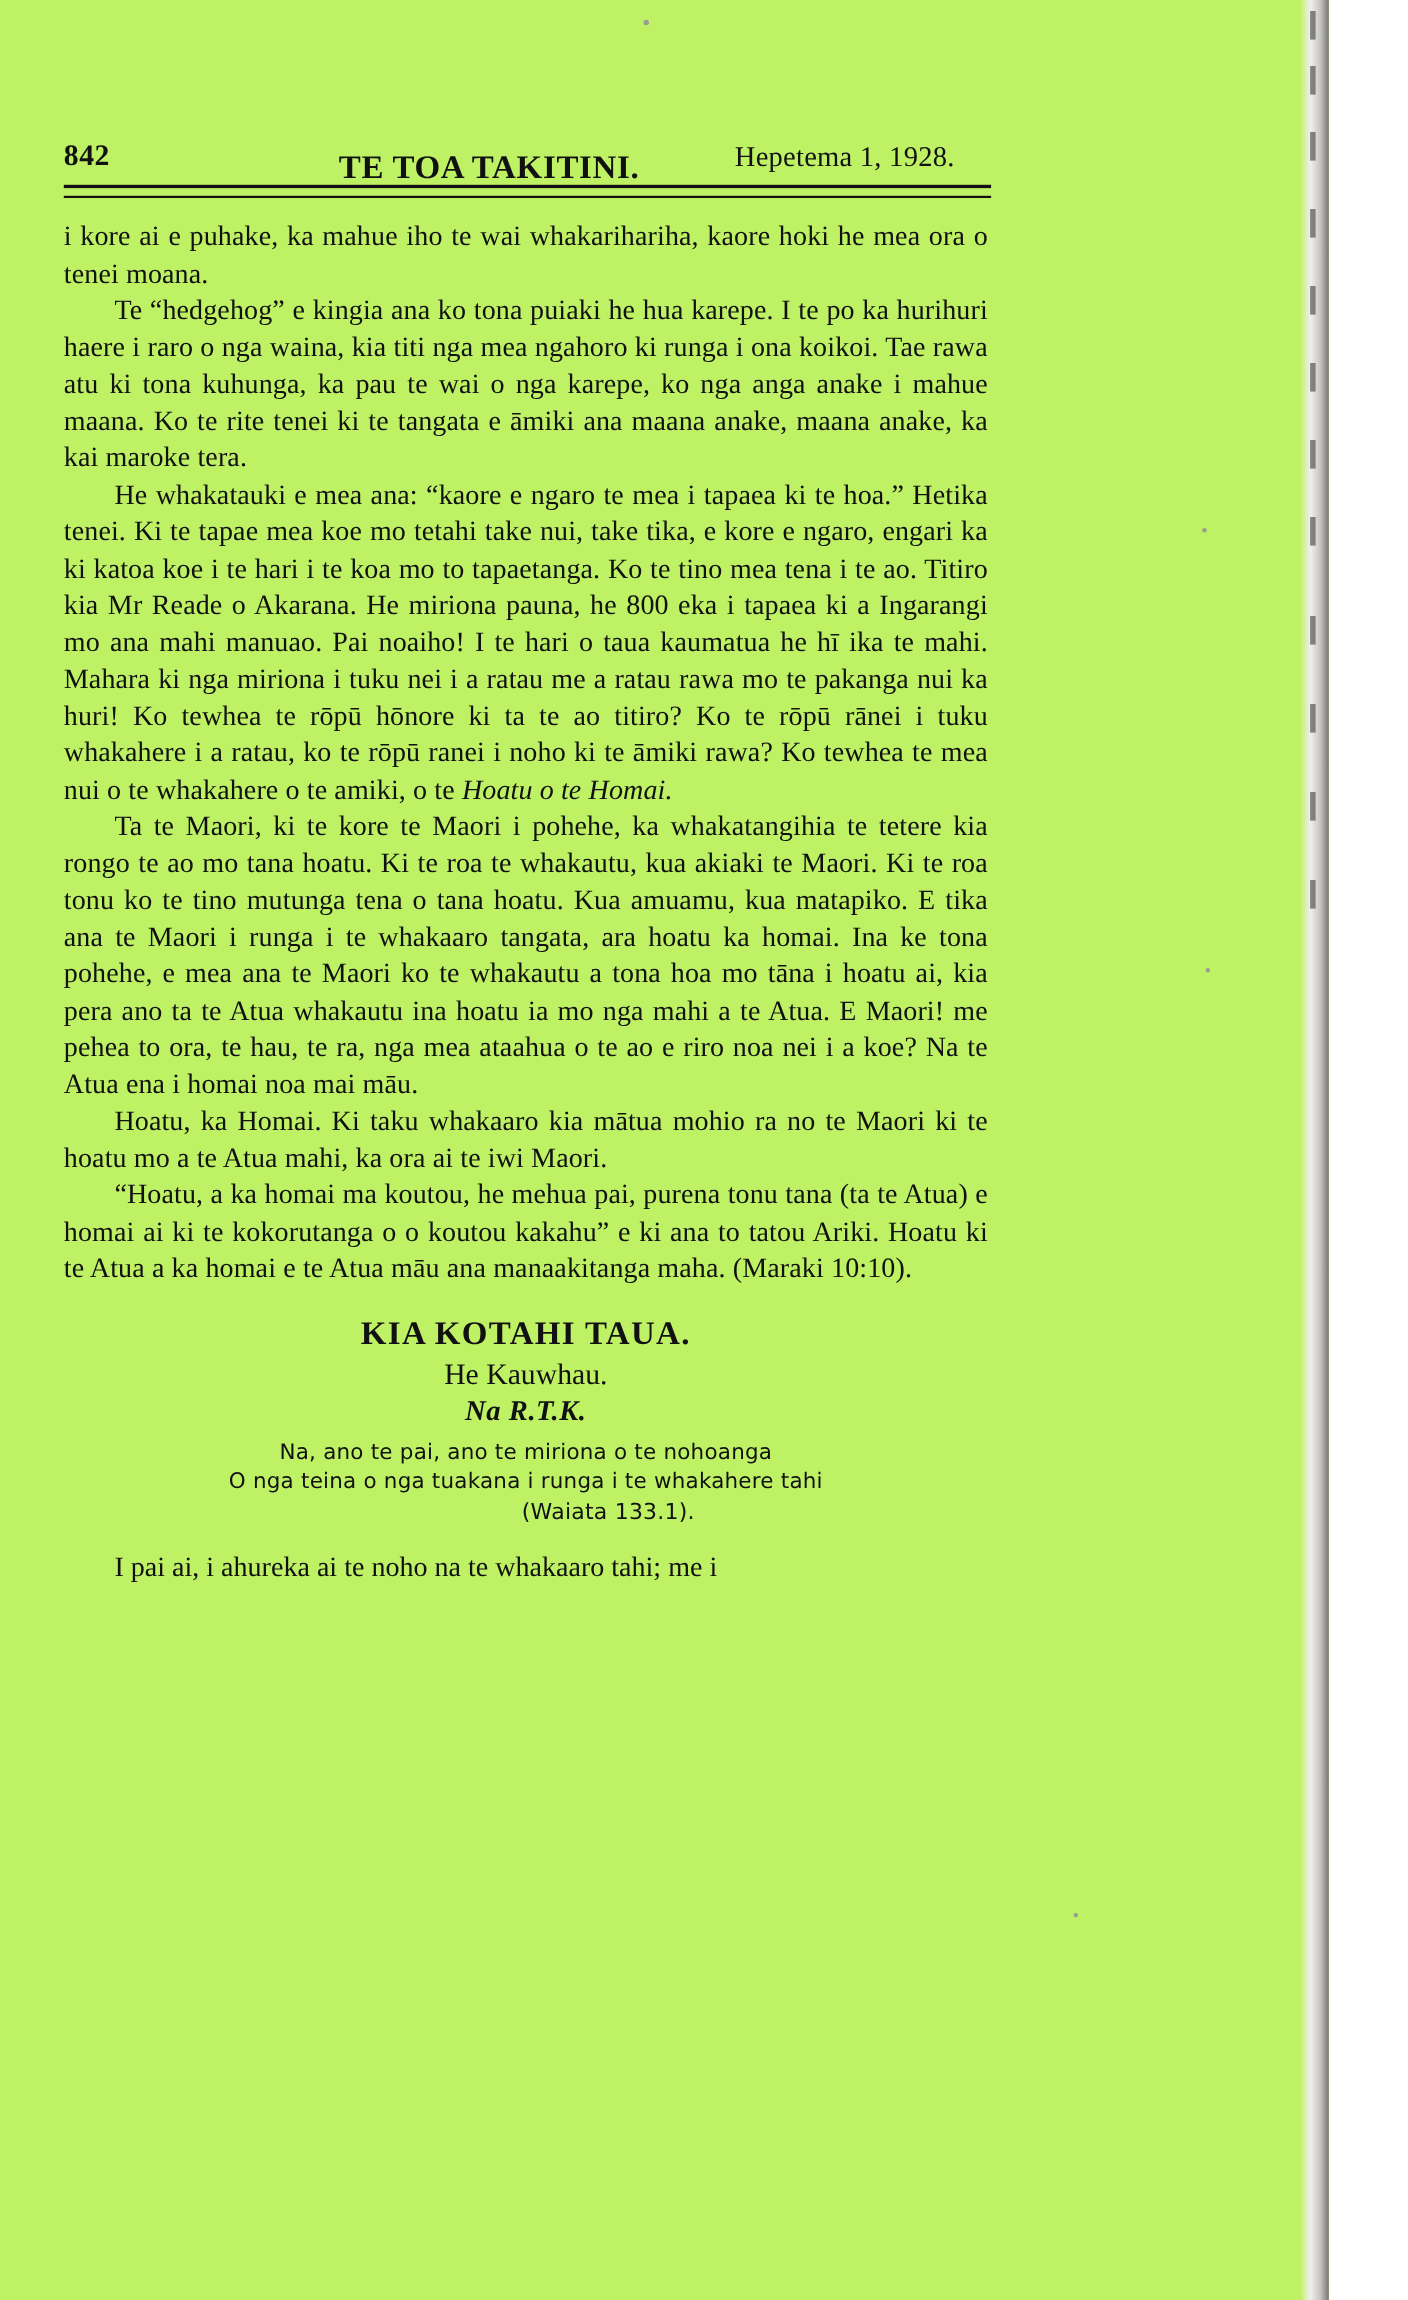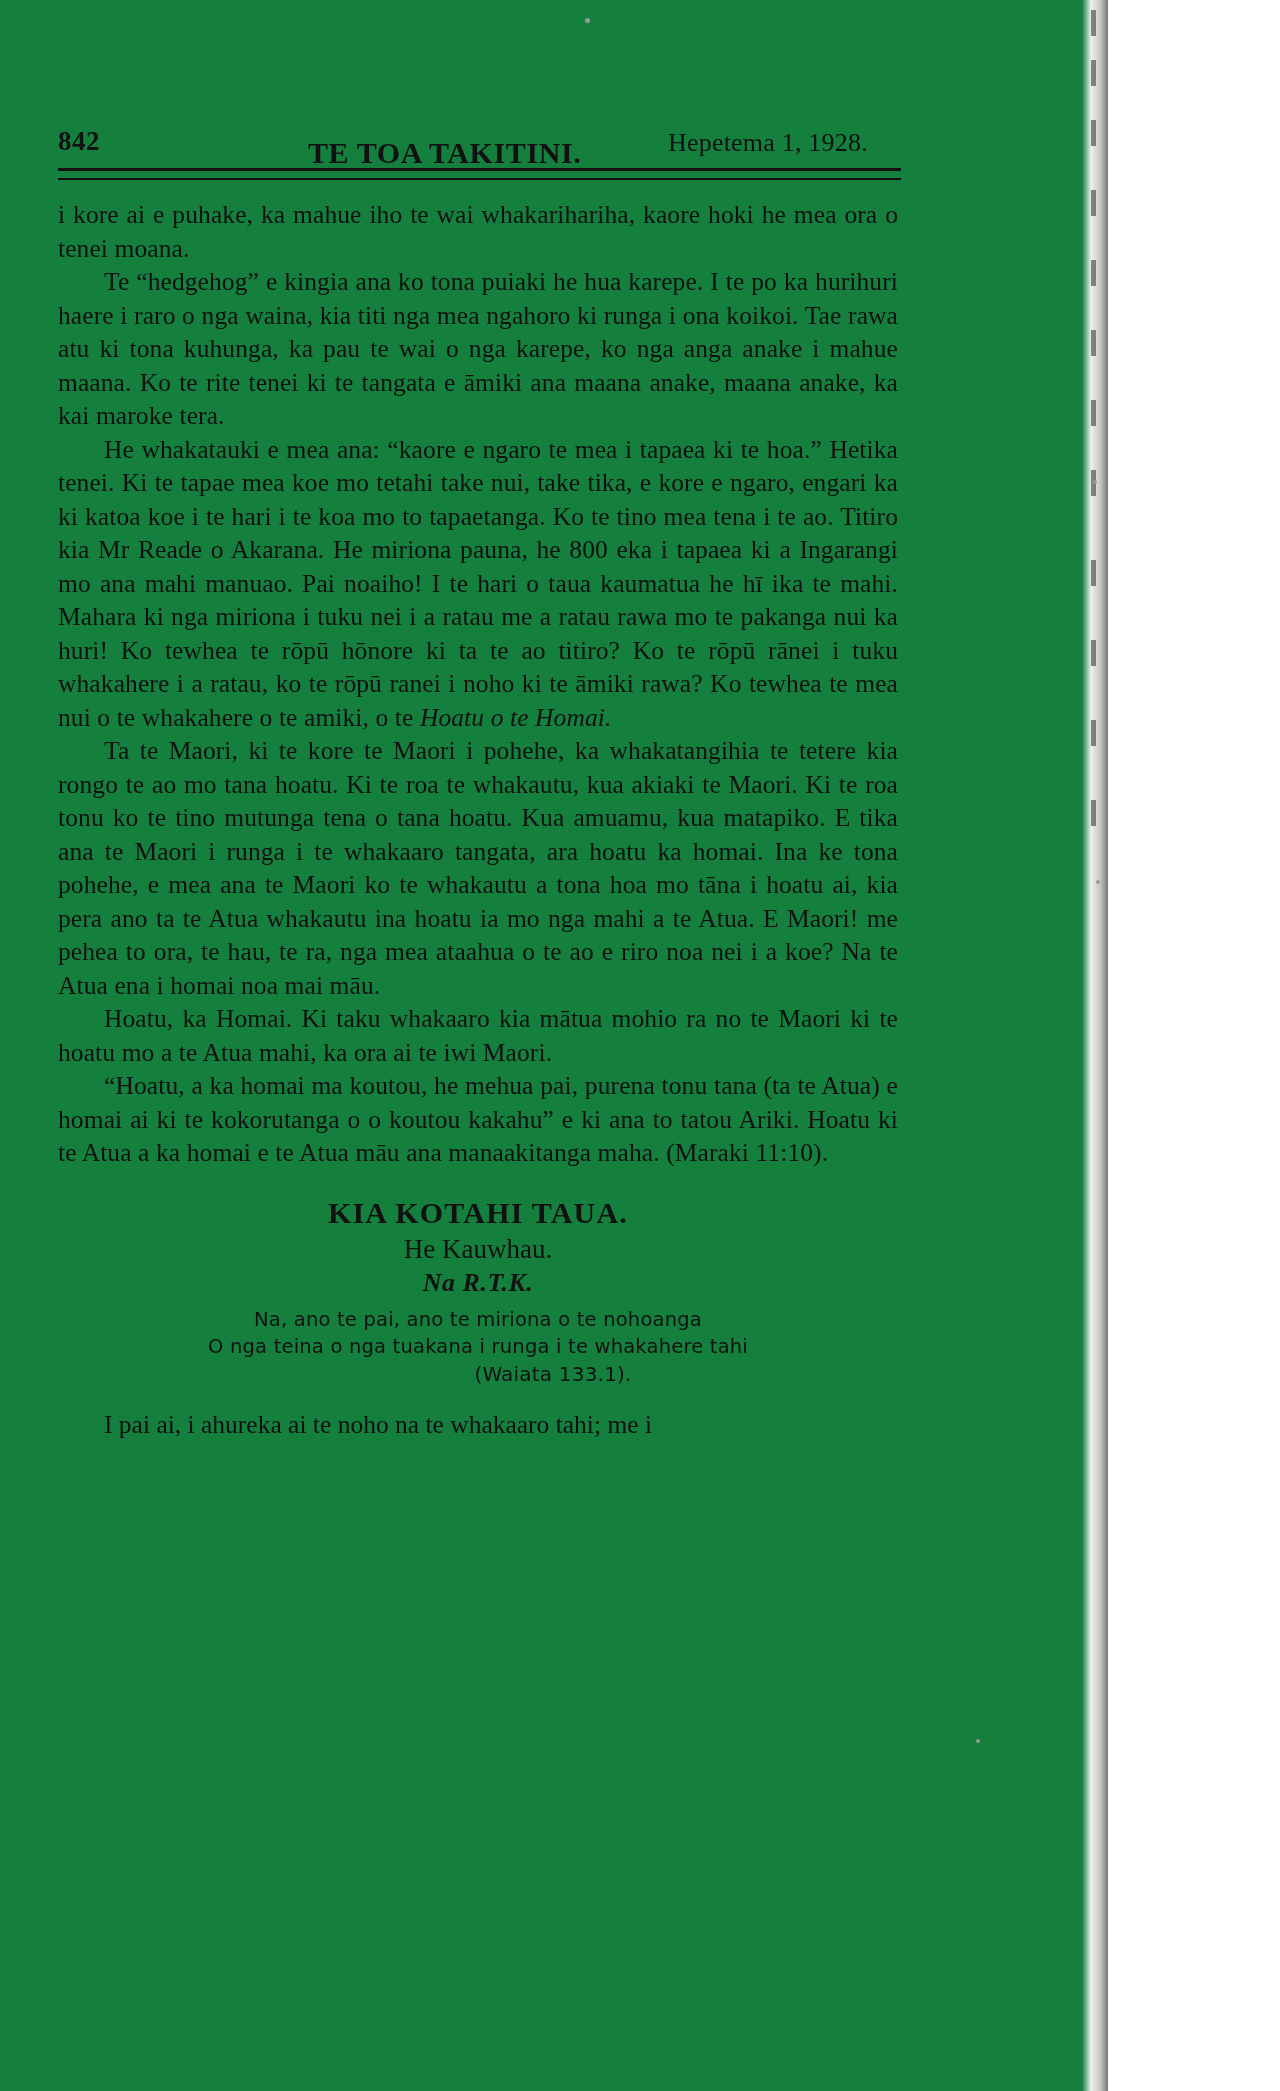--- a/index.html
+++ b/index.html
@@ -12,23 +12,23 @@
     height: 2091px;
     position: relative;
     font-family: "Liberation Serif", serif;
     color: #111111;
     overflow: hidden;
   }
 
   .page {
     position: absolute;
     left: 0; top: 0;
-    width: 1108px;
-    height: 2091px;
-    background: #15803d;
+    width: 1208px;
+    height: 2091px;
+    background: #bef264;
   }
 
   
   .scan-edge {
     position: absolute;
     top: 0;
     right: 0;
     width: 26px;
     height: 2091px;
     background: linear-gradient(to right, rgba(255,255,255,0) 0%, rgba(240,240,238,1) 35%, rgba(200,198,195,1) 70%, rgba(120,118,115,1) 100%);
@@ -198,21 +198,21 @@
       <div class="issue-date">Hepetema 1, 1928.</div>
       <div class="rule-double"></div>
     </div>
 
     <div class="body-text">
       <p>i kore ai e puhake, ka mahue iho te wai whakarihariha, kaore hoki he mea ora o tenei moana.</p>
       <p class="indent">Te “hedgehog” e kingia ana ko tona puiaki he hua karepe. I te po ka hurihuri haere i raro o nga waina, kia titi nga mea ngahoro ki runga i ona koikoi.  Tae rawa atu ki tona kuhunga, ka pau te wai o nga karepe, ko nga anga anake i mahue maana. Ko te rite tenei ki te tangata e āmiki ana maana anake, maana anake, ka kai maroke tera.</p>
       <p class="indent"><span>He whakatauki e mea ana: “kaore e ngaro te mea i tapaea ki te hoa.”  Hetika tenei.  Ki te tapae mea koe mo tetahi take nui, take tika, e kore e ngaro, engari ka ki katoa koe i te hari i te koa mo to tapaetanga.  Ko te tino mea tena i te ao.  Titiro kia Mr Reade o Akarana.  He miriona pauna, he 800 eka i tapaea ki a Ingarangi mo ana mahi manuao.  Pai noaiho!  I te hari o taua kaumatua he hī ika te mahi.  Mahara ki nga miriona i tuku nei i a ratau me a ratau rawa mo te pakanga nui ka huri!  Ko tewhea te rōpū hōnore ki ta te ao titiro?  Ko te rōpū rānei i tuku whakahere i a ratau, ko te rōpū ranei i noho ki te āmiki rawa?  Ko tewhea te mea nui o te whakahere o te amiki, o te </span><span class="it">Hoatu o te Homai.</span></p>
       <p class="indent">Ta te Maori, ki te kore te Maori i pohehe, ka whakatangihia te tetere kia rongo te ao mo tana hoatu.  Ki te roa te whakautu, kua akiaki te Maori.  Ki te roa tonu ko te tino mutunga tena o tana hoatu.  Kua amuamu, kua matapiko.  E tika ana te Maori i runga i te whakaaro tangata, ara hoatu ka homai.  Ina ke tona pohehe, e mea ana te Maori ko te whakautu a tona hoa mo tāna i hoatu ai, kia pera ano ta te Atua whakautu ina hoatu ia mo nga mahi a te Atua.  E Maori! me pehea to ora, te hau, te ra, nga mea ataahua o te ao e riro noa nei i a koe?  Na te Atua ena i homai noa mai māu.</p>
       <p class="indent">Hoatu, ka Homai. Ki taku whakaaro kia mātua mohio ra no te Maori ki te hoatu mo a te Atua mahi, ka ora ai te iwi Maori.</p>
-      <p class="indent">“Hoatu, a ka homai ma koutou, he mehua pai, purena tonu tana (ta te Atua) e homai ai ki te kokorutanga o o koutou kakahu” e ki ana to tatou Ariki.  Hoatu ki te Atua a ka homai e te Atua māu ana manaakitanga maha. (Maraki 11:10).</p>
+      <p class="indent">“Hoatu, a ka homai ma koutou, he mehua pai, purena tonu tana (ta te Atua) e homai ai ki te kokorutanga o o koutou kakahu” e ki ana to tatou Ariki.  Hoatu ki te Atua a ka homai e te Atua māu ana manaakitanga maha. (Maraki 10:10).</p>
     </div>
 
     <div class="section">
       <div class="sec-title">KIA KOTAHI TAUA.</div>
       <div class="sec-sub">He Kauwhau.</div>
       <div class="sec-author">Na R.T.K.</div>
       <div class="verse">Na, ano te pai, ano te miriona o te nohoanga</div>
       <div class="verse" style="margin-top:0">O nga teina o nga tuakana i runga i te whakahere tahi</div>
       <div class="verse-ref">(Waiata 133.1).</div>
     </div>

